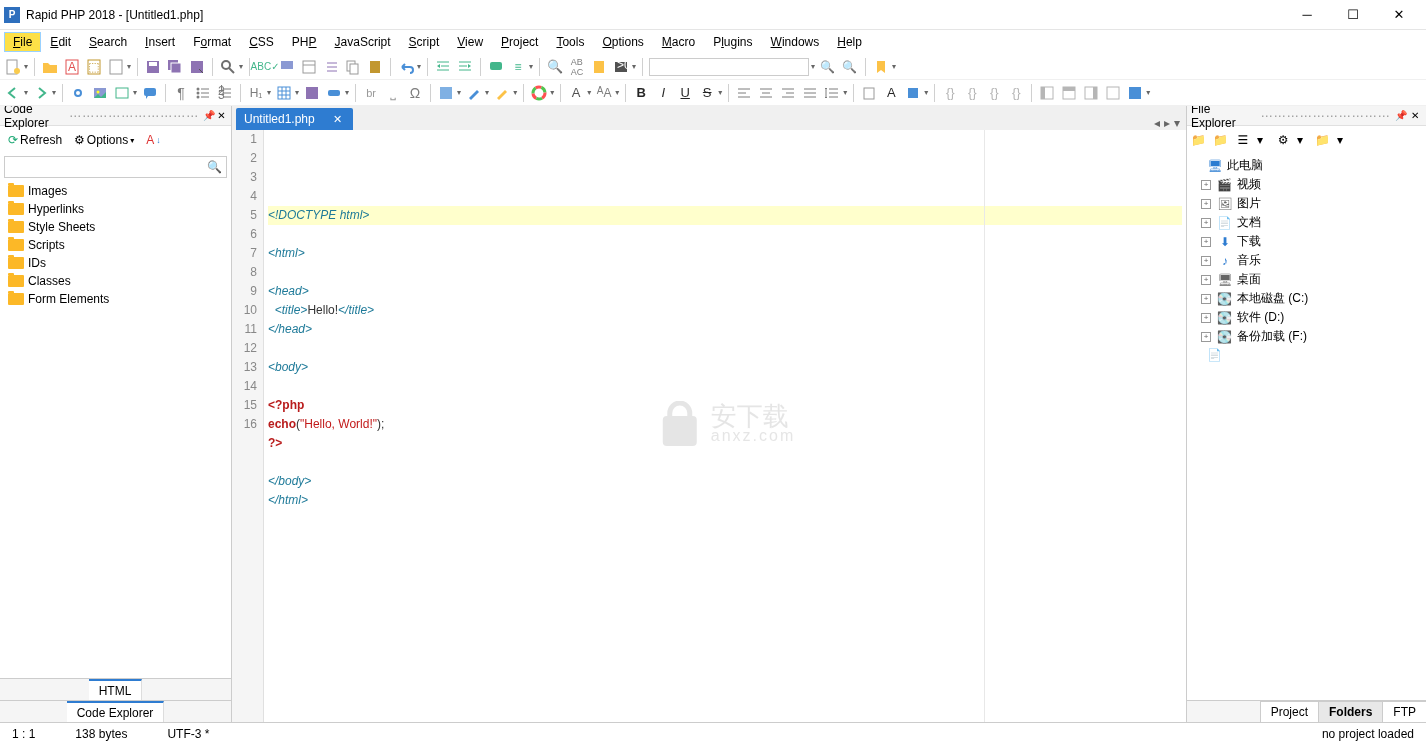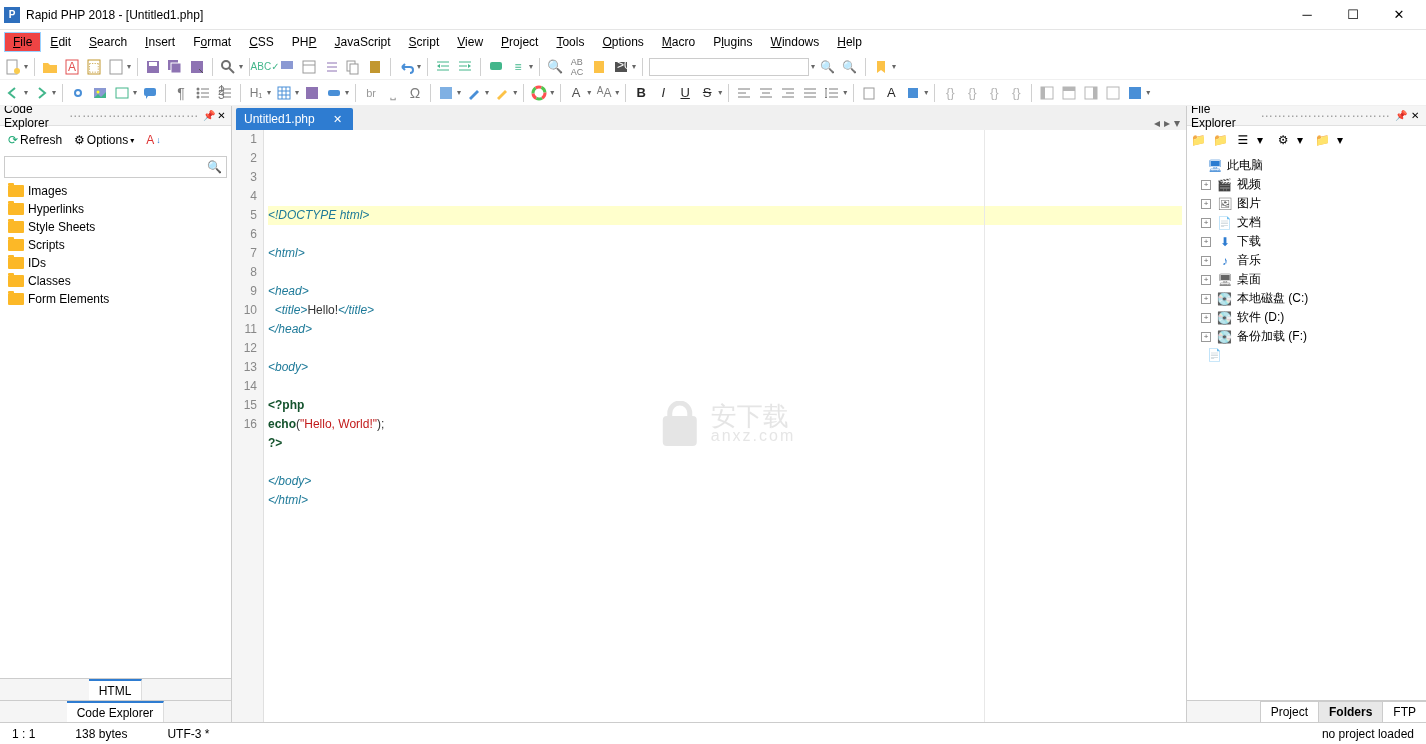--- a/index.html
+++ b/index.html
@@ -3,21 +3,21 @@
 <meta charset="utf-8">
 <style>
 * { margin:0; padding:0; box-sizing:border-box; font-family:"Segoe UI",Tahoma,sans-serif; font-size:12px; }
 body { background:#fff; width:1426px; height:744px; overflow:hidden; display:flex; flex-direction:column; }
 .titlebar { height:30px; background:#fff; display:flex; align-items:center; padding:0 4px; border-bottom:1px solid #e5e5e5; }
 .titlebar .app-icon { width:16px; height:16px; background:#2e6fbd; color:#fff; font-size:10px; font-weight:bold; text-align:center; line-height:16px; margin-right:6px; }
 .titlebar .title { flex:1; font-size:12px; }
 .titlebar .win-btn { width:46px; height:30px; display:flex; align-items:center; justify-content:center; font-size:13px; }
 .menubar { height:24px; background:#fff; display:flex; align-items:center; padding:0 4px; }
 .menubar .menu-item { padding:3px 9px; font-size:12px; }
-.menubar .menu-item.active { background:#ef4444; border:1px solid #99d1ff; padding:2px 8px; }
+.menubar .menu-item.active { background:#fde047; border:1px solid #99d1ff; padding:2px 8px; }
 .u { text-decoration:underline; }
 .toolbar { height:26px; background:#fff; display:flex; align-items:center; padding:2px 4px; gap:4px; border-bottom:1px solid #f0f0f0; }
 .toolbar .tb-btn { width:18px; height:18px; display:flex; align-items:center; justify-content:center; opacity:0.85; }
 .toolbar .tb-sep { width:1px; height:18px; background:#d0d0d0; margin:0 2px; }
 .toolbar .tb-dropdown { font-size:8px; color:#666; margin-left:-2px; }
 .main-area { flex:1; display:flex; overflow:hidden; }
 .left-panel { width:232px; background:#fff; display:flex; flex-direction:column; border-right:1px solid #ccc; }
 .panel-header { height:20px; background:#f5f5f5; display:flex; align-items:center; padding:0 4px; font-size:11px; border-bottom:1px solid #e0e0e0; }
 .panel-header .spacer { flex:1; }
 .panel-header .dots { color:#999; letter-spacing:1px; margin:0 4px; }
@@ -36,21 +36,21 @@
 .doc-tab { background:#2e7cd1; color:#ffffff; padding:4px 8px; display:flex; align-items:center; gap:16px; font-size:12px; border-radius:2px 2px 0 0; }
 .doc-tab .close-x { width:14px; height:14px; border-radius:50%; display:flex; align-items:center; justify-content:center; font-size:11px; }
 .tab-bar .spacer { flex:1; }
 .tab-nav { display:flex; gap:4px; padding:0 6px; color:#666; }
 .editor-wrap { flex:1; display:flex; overflow:hidden; background:#fff; }
 .gutter { width:32px; background:#f5f5f5; border-right:1px solid #e0e0e0; text-align:right; padding:0 6px; font-family:Consolas,monospace; font-size:12px; color:#888; line-height:19px; }
 .code { flex:1; font-family:Consolas,monospace; font-size:12px; line-height:19px; padding:0 4px; position:relative; white-space:pre; }
 .code .line { height:19px; }
 .code .hl { background:#ffffcc; display:block; }
 .tag { color:#1e7a99; font-style:italic; }
-.kw { color:#14532d; font-weight:bold; }
+.kw { color:#b91c1c; font-weight:bold; }
 .fn { color:#333; }
 .str { color:#c21a1a; }
 .txt { color:#333; }
 .right-margin { position:absolute; top:0; bottom:0; left:720px; width:1px; background:#e8e8e8; }
 .right-panel { width:240px; background:#fff; display:flex; flex-direction:column; border-left:1px solid #ccc; }
 .fe-toolbar { height:28px; display:flex; align-items:center; padding:0 4px; gap:6px; }
 .fe-tree { flex:1; overflow:auto; padding:2px 0; }
 .fe-item { display:flex; align-items:center; padding:1px 4px; gap:4px; font-size:12px; }
 .fe-item .expander { width:10px; height:10px; border:1px solid #999; font-size:8px; line-height:8px; text-align:center; color:#666; margin-right:2px; }
 .fe-item .noexp { width:12px; }

